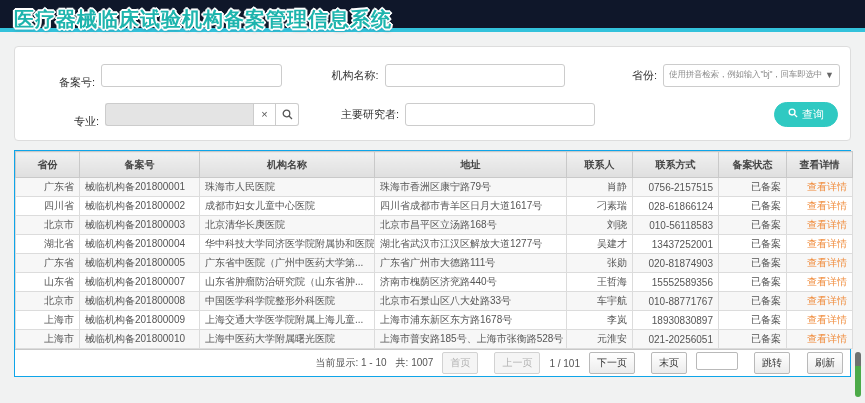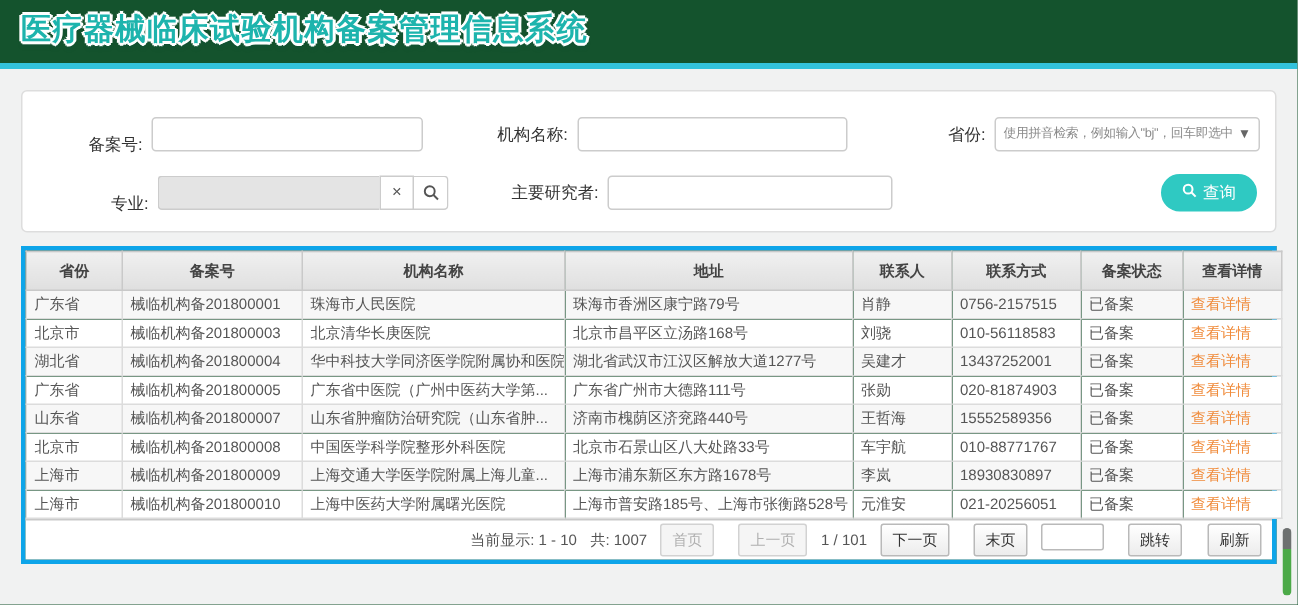--- a/index.html
+++ b/index.html
@@ -2,21 +2,21 @@
 <html><head>
 <meta charset="utf-8">
 <style>
   * { box-sizing: border-box; margin: 0; padding: 0; }
   html,body { width:865px; height:403px; }
   body {
     font-family: "Liberation Sans", "DejaVu Sans", sans-serif;
     background:#f1f2f2; position:relative; overflow:hidden; color:#333;
   }
   
-  .app-header { height:46px; background:#14532d; border-bottom:4px solid #33c2db; position:relative; }
+  .app-header { height:32px; background:#0f172a; border-bottom:4px solid #33c2db; position:relative; }
   .app-title {
     position:absolute; left:14px; top:6px; font-size:20px; font-weight:bold; letter-spacing:1px;
     color:#1db4ad;
     text-shadow:-1px -1px 0 #fff,1px -1px 0 #fff,-1px 1px 0 #fff,1px 1px 0 #fff,
                 -2px 0 0 #fff,2px 0 0 #fff,0 -2px 0 #fff,0 2px 0 #fff, 0 3px 3px rgba(0,80,80,.25);
   }
   .login-btn {
     position:absolute; right:20px; top:7px; background:#f7a41c; color:#fff; border:none; cursor:pointer;
     border-radius:12px; padding:4px 14px; font-size:12px; font-weight:bold;
     box-shadow:0 1px 3px rgba(0,0,0,.2);
@@ -40,30 +40,30 @@
     height:23px; width:23px; border:1px solid #ccc; background:#fff; font-size:11px; color:#555; cursor:pointer;
     display:flex; align-items:center; justify-content:center;
   }
   .ig-btn + .ig-btn { border-left:none; border-radius:0 3px 3px 0; }
   .btn-area { margin-left:auto; display:flex; align-items:center; gap:7px; padding-right:2px;justify-content:flex-end; }
   .pill { height:25px; border-radius:13px; padding:0 13px; font-size:11px; display:inline-flex; align-items:center; gap:4px; cursor:pointer; }
   .pill-query { background:#2fc9c2; border:1px solid #2fc9c2; color:#fff; }
   .pill-reset { background:#fff; border:1px solid #dcdcdc; color:#444; }
   .icn { display:inline-block; }
   
-  .table-card { margin:0 14px; background:#14532d; border:3px solid #0ea5e9; }
+  .table-card { margin:0 14px; background:#fef9c3; border:1px solid #0ea5e9; }
   table { width:100%; border-collapse:collapse; table-layout:fixed; font-size:10px; }
   th {
     background:linear-gradient(#f0f0f0,#dfdfdf); border:1px solid #c9c9c9; height:26px;
     font-size:10px; font-weight:bold; color:#444; text-align:center; padding:0 4px;
   }
   td { border:1px solid #dcdcdc; height:19px; padding:0 5px; white-space:nowrap; overflow:hidden; color:#555; }
   tbody tr:nth-child(odd) { background:#f7f7f7; }
   tbody tr:nth-child(even) { background:#fff; }
-  td.c { text-align:left; }
+  td.c { text-align:right; }
   col.w-prov{width:64px;} col.w-no{width:120px;} col.w-org{width:175px;} col.w-addr{width:192px;}
   col.w-contact{width:66px;} col.w-phone{width:86px;} col.w-status{width:68px;} col.w-detail{width:66px;}
   a.detail-link { color:#f08c3c; text-decoration:none; cursor:pointer; }
   
   .pager {
     border-top:1px solid #c9c9c9; height:27px; display:flex; align-items:center; justify-content:flex-end;
     gap:9px; padding:0 7px; font-size:10px; color:#555; background:#fff;
   }
   .pg-btn {
     border:1px solid #b9b9b9; background:linear-gradient(#fff,#ececec); color:#333; font-size:10px;
@@ -154,20 +154,30 @@
       <td class="c">广东省</td>
       <td>械临机构备201800001</td>
       <td>珠海市人民医院</td>
       <td>珠海市香洲区康宁路79号</td>
       <td class="c">肖静</td>
       <td class="c">0756-2157515</td>
       <td class="c">已备案</td>
       <td class="c"><a class="detail-link">查看详情</a></td>
     </tr>
 
+    <tr>
+      <td class="c">四川省</td>
+      <td>械临机构备201800002</td>
+      <td>成都市妇女儿童中心医院</td>
+      <td>四川省成都市青羊区日月大道1617号</td>
+      <td class="c">刁素瑞</td>
+      <td class="c">028-61866124</td>
+      <td class="c">已备案</td>
+      <td class="c"><a class="detail-link">查看详情</a></td>
+    </tr>
 
     <tr>
       <td class="c">北京市</td>
       <td>械临机构备201800003</td>
       <td>北京清华长庚医院</td>
       <td>北京市昌平区立汤路168号</td>
       <td class="c">刘骁</td>
       <td class="c">010-56118583</td>
       <td class="c">已备案</td>
       <td class="c"><a class="detail-link">查看详情</a></td>

